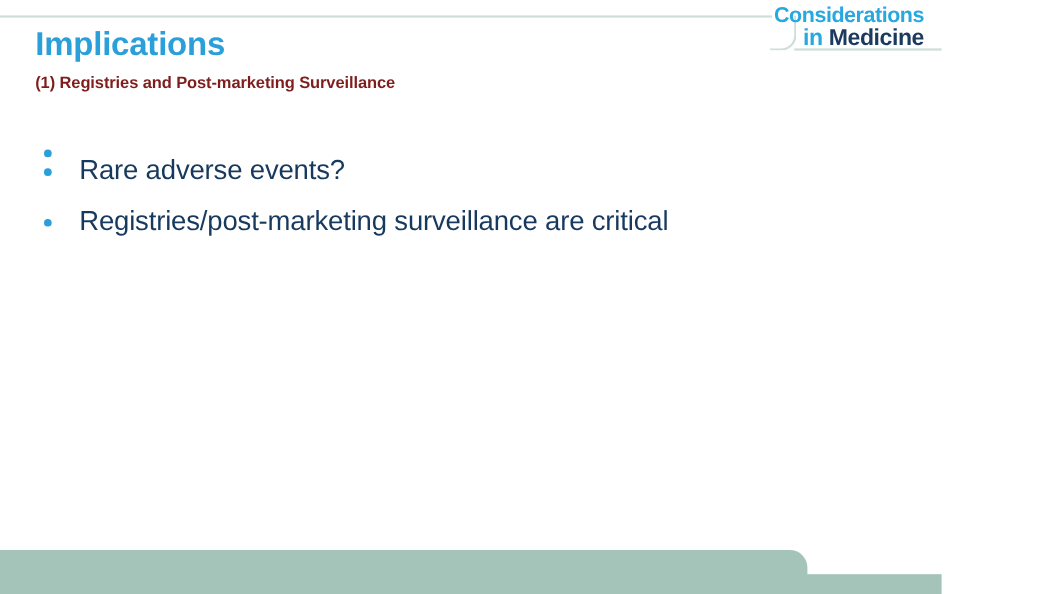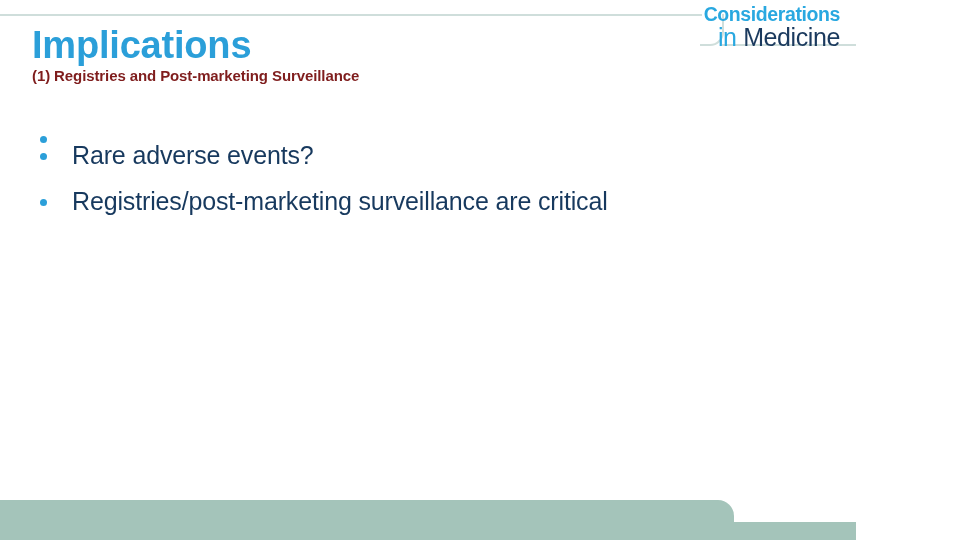--- a/index.html
+++ b/index.html
@@ -57,32 +57,32 @@
     letter-spacing: -0.4px;
   }
   .logo-line1 {
     display: block;
     font-size: 19.5px;
     font-weight: bold;
     color: #29a8e0;
   }
   .logo-line2 {
     display: block;
-    font-size: 25px;
-    font-weight: normal;
+    font-size: 21px;
+    font-weight: bold;
   }
   .logo-in { color: #29a8e0; }
   .logo-medicine { color: #1b3a5e; }
 
   
   .title {
     position: absolute;
     left: 32px;
     top: 24px;
-    font-size: 38px;
+    font-size: 30px;
     font-weight: bold;
     color: #2b9fd9;
     letter-spacing: -0.2px;
   }
   .subtitle {
     position: absolute;
     left: 32px;
     top: 67px;
     font-size: 15px;
     font-weight: bold;

